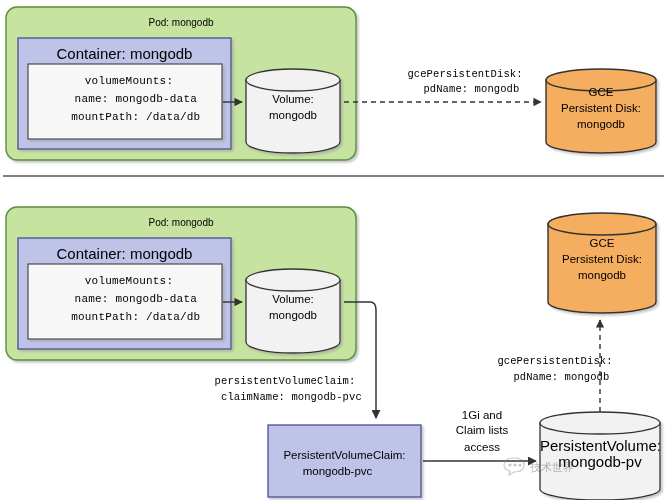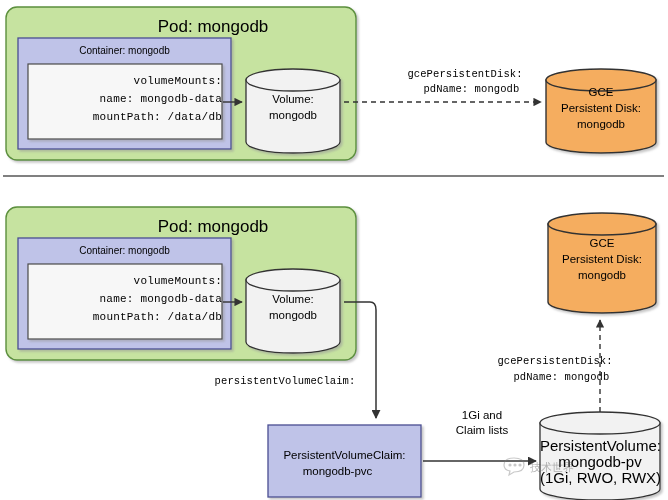--- a/index.html
+++ b/index.html
@@ -26,23 +26,23 @@
   .txt {
     position: absolute;
     text-align: center;
     color: #000000;
     line-height: 1.30;
     white-space: pre;
   }
   .sans { font-family: "Liberation Sans", sans-serif; }
   .mono { font-family: "Liberation Mono", monospace; }
 
-  .pod-title   { font-size: 17px; padding-left: 32px; }
-  .cont-title  { font-size: 10px; }
-  .code-txt    { font-size: 11px; text-align: right; letter-spacing: 0.2px; }
+  .pod-title   { font-size: 10px; }
+  .cont-title  { font-size: 15px; }
+  .code-txt    { font-size: 11px; text-align: center; letter-spacing: 0.2px; }
   .cyl-label   { font-size: 11.5px; }
   .edge-label  { font-size: 10.5px; letter-spacing: 0.1px; margin-left: 20px; }
   .edge-label-sans { font-size: 11.5px; }
   .box-label   { font-size: 11.5px; }
   .pv-label    { font-size: 15px; }
 
   .watermark {
     position: absolute;
     opacity: 0.40;
     pointer-events: none;
@@ -148,30 +148,31 @@
   <div class="txt sans cont-title" style="left:18px; top:244px; width:213px;">Container: mongodb</div>
 
   <div class="txt mono code-txt" style="left:36px; top:274px; width:186px;">volumeMounts:</div>
   <div class="txt mono code-txt" style="left:36px; top:292px; width:186px;">  name: mongodb-data</div>
   <div class="txt mono code-txt" style="left:36px; top:310px; width:186px;">  mountPath: /data/db</div>
 
   <div class="txt sans cyl-label" style="left:246px; top:292px; width:94px;">Volume:</div>
   <div class="txt sans cyl-label" style="left:246px; top:308px; width:94px;">mongodb</div>
 
   <div class="txt mono edge-label" style="left:165px; top:375px; width:200px;">persistentVolumeClaim:</div>
+  <div class="txt mono edge-label" style="left:165px; top:391px; width:200px;">  claimName: mongodb-pvc</div>
 
   <div class="txt sans box-label" style="left:268px; top:448px; width:153px;">PersistentVolumeClaim:</div>
   <div class="txt sans box-label" style="left:268px; top:464px; width:139px;">mongodb-pvc</div>
 
   <div class="txt sans edge-label-sans" style="left:427px; top:392px; width:110px;margin-top:31px;">Claim lists</div>
   <div class="txt sans edge-label-sans" style="left:427px; top:408px; width:110px;">1Gi and</div>
+  <div class="txt sans edge-label-sans" style="left:427px; top:440px; width:110px;">access</div>
 
   <div class="txt sans pv-label" style="left:540px; top:436px; width:120px;">PersistentVolume:</div>
   <div class="txt sans pv-label" style="left:540px; top:452px; width:120px;">mongodb-pv</div>
-  <div class="txt sans pv-label" style="left:540px; top:468px; width:120px;">(1Gi, RWO, RWX)</div>
 
   <div class="txt mono edge-label" style="left:440px; top:355px; width:190px;">gcePersistentDisk:</div>
   <div class="txt mono edge-label" style="left:440px; top:371px; width:190px;">  pdName: mongodb</div>
 
   <div class="txt sans cyl-label" style="left:548px; top:236px; width:108px;">GCE</div>
   <div class="txt sans cyl-label" style="left:548px; top:252px; width:108px;">Persistent Disk:</div>
   <div class="txt sans cyl-label" style="left:548px; top:268px; width:108px;">mongodb</div>
 
   <div class="watermark" style="left:500px; top:455px; width:130px; height:30px;">
     <svg width="130" height="30" viewBox="0 0 130 30">

